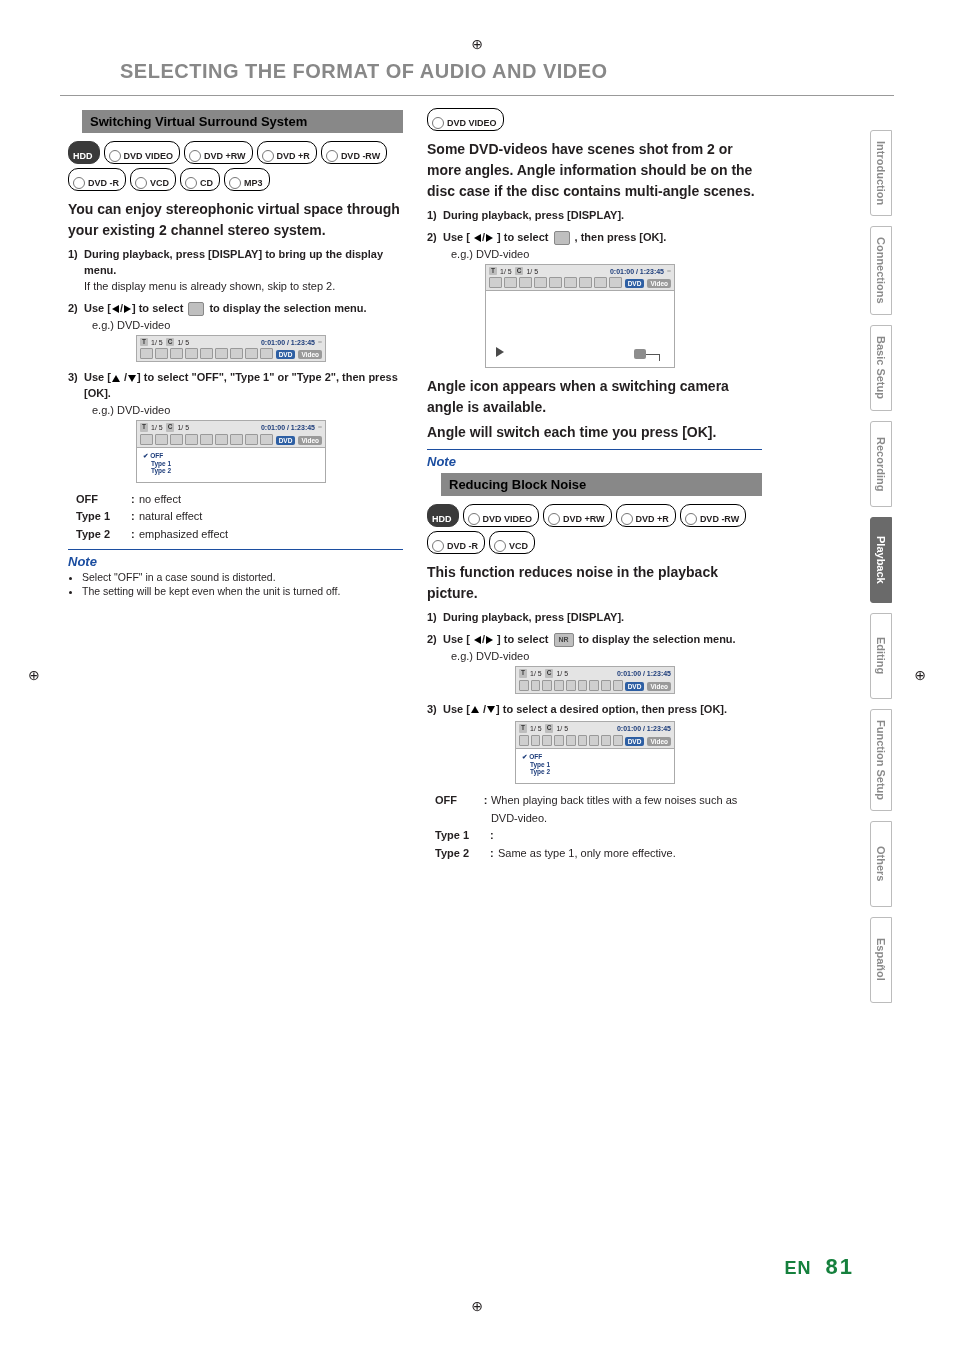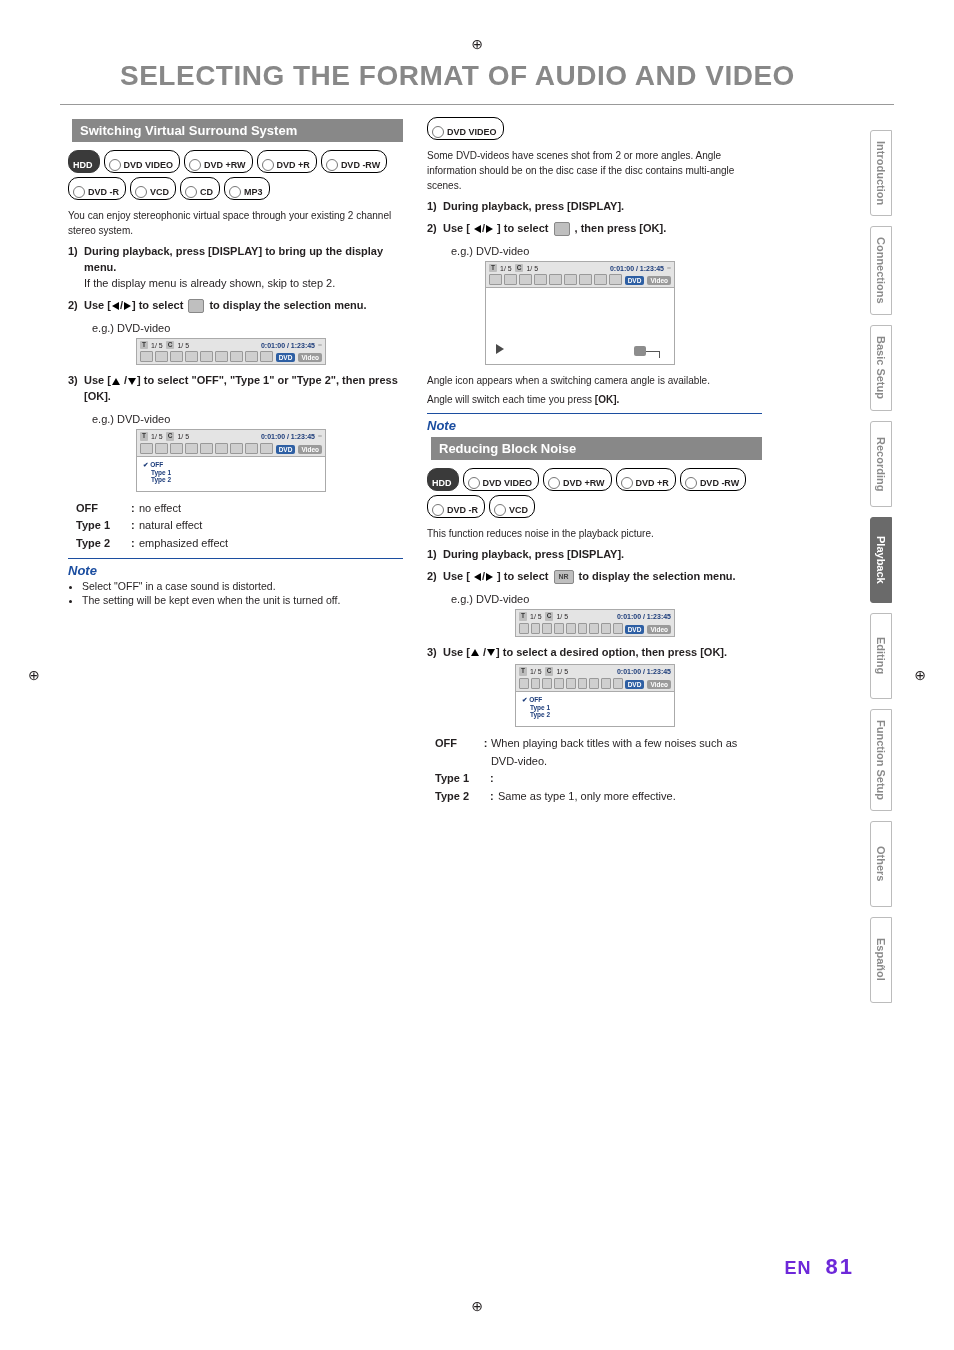--- a/index.html
+++ b/index.html
@@ -1,33 +1,33 @@
 <!DOCTYPE html>
 <html><head>
 <meta charset="utf-8">
 <style>
   html,body{margin:0;padding:0;background:#fff;font-family:Helvetica,Arial,sans-serif;color:#231f20;}
   .page{width:954px;height:1350px;position:relative;box-sizing:border-box;padding:60px 60px 40px 60px;}
   .crop-h{position:absolute;left:50%;top:36px;transform:translate(-50%,0);font-size:14px;}
   .crop-h2{position:absolute;left:50%;bottom:36px;transform:translate(-50%,0);font-size:14px;}
   .crop-l{position:absolute;left:28px;top:50%;transform:translate(0,-50%);font-size:14px;}
   .crop-r{position:absolute;right:28px;top:50%;transform:translate(0,-50%);font-size:14px;}
-  h1.title{font-family:"Trebuchet MS",Helvetica,Arial,sans-serif;color:#888;font-size:28px;font-weight:700;letter-spacing:.5px;margin:0 0 12px 60px;}
+  h1.title{font-family:"Trebuchet MS",Helvetica,Arial,sans-serif;color:#888;font-size:20px;font-weight:700;letter-spacing:.5px;margin:0 0 12px 60px;}
   .rule{height:1px;background:#999;margin:0 0 10px 0;}
   .cols{display:flex;gap:24px;margin-left:8px;}
   .col{width:335px;}
-  .sect{background:#888;color:#ffffff;font-weight:700;font-size:13px;padding:4px 8px;margin:4px 0 8px 4px;}
+  .sect{background:#888;color:#000000;font-weight:700;font-size:13px;padding:4px 8px;margin:4px 0 8px 14px;}
   .badges{display:flex;flex-wrap:wrap;gap:4px;margin:2px 0 8px 0;}
   .badge{display:inline-flex;align-items:center;border:1px solid #000;border-radius:10px;padding:8px 6px 1px 4px;font-size:9px;font-weight:700;background:#fff;}
   .badge.dark{background:#3a3a3a;color:#fff;border-color:#3a3a3a;}
   .badge .disc{width:10px;height:10px;border:1px solid #777;border-radius:50%;margin-right:3px;display:inline-block;}
-  .body{font-size:10px;line-height:1.5;margin:4px 0;}
+  .body{font-size:14px;line-height:1.5;margin:4px 0;font-weight:bold;}
   .step{display:flex;font-size:11px;line-height:1.45;margin:6px 0 2px 0;}
   .step .n{font-weight:700;min-width:16px;}
-  .eg{font-size:11px;margin:8px 0 4px 24px;}
+  .eg{font-size:11px;margin:2px 0 4px 24px;}
   .osd{width:190px;margin:4px 0 8px 68px;}
   .osd.small{width:160px;}
   .osd .bar{background:#e4e4e4;border:1px solid #aaa;padding:2px 3px;}
   .osd-row{display:flex;align-items:center;gap:3px;font-size:7px;line-height:1;}
   .chip{background:#bdbdbd;color:#333;border-radius:2px;padding:1px 3px;font-size:6.5px;font-weight:700;}
   .chip.sq{border-radius:1px;padding:1px 2px;}
   .chip.blue{background:#2e5fa3;color:#fff;}
   .chip.grey{background:#9a9a9a;color:#fff;}
   .time{margin-left:auto;font-weight:700;color:#1c3c7a;font-size:7px;}
   .osd-icons{display:flex;gap:2px;margin-top:2px;}
@@ -49,21 +49,21 @@
   .key{display:inline-block;vertical-align:middle;margin:0 1px;}
   .key.left{width:0;height:0;border-top:4px solid transparent;border-bottom:4px solid transparent;border-right:7px solid #000;}
   .key.right{width:0;height:0;border-top:4px solid transparent;border-bottom:4px solid transparent;border-left:7px solid #000;}
   .key.up{width:0;height:0;border-left:4px solid transparent;border-right:4px solid transparent;border-bottom:7px solid #000;}
   .key.down{width:0;height:0;border-left:4px solid transparent;border-right:4px solid transparent;border-top:7px solid #000;}
   .iconbox{display:inline-block;width:14px;height:12px;background:#bfbfbf;border:1px solid #888;border-radius:2px;vertical-align:middle;margin:0 2px;font-size:7px;text-align:center;line-height:12px;color:#444;font-weight:700;}
   .iconbox.wide{width:18px;}
   .tabs{position:absolute;right:62px;top:130px;display:flex;flex-direction:column;gap:10px;}
   .tab{writing-mode:vertical-rl;font-size:11px;font-weight:700;color:#8a8a8a;border:1px solid #bcbcbc;border-radius:3px 0 0 3px;padding:10px 4px;background:#fff;min-height:64px;text-align:center;}
   .tab.active{background:#6a6a6a;color:#fff;border-color:#6a6a6a;}
-  .pgn{position:absolute;right:100px;bottom:70px;font-size:22px;font-weight:700;color:#6d28d9;letter-spacing:2px;}
+  .pgn{position:absolute;right:100px;bottom:70px;font-size:22px;font-weight:700;color:#15803d;letter-spacing:2px;}
   .pgn .en{font-size:18px;margin-right:14px;letter-spacing:1px;}
   .mediarow{display:flex;align-items:center;gap:3px;margin-top:2px;}
 </style>
 </head>
 <body>
 <div class="page">
 
 <span class="crop-h">⊕</span>
 <span class="crop-h2">⊕</span>
 <span class="crop-l">⊕</span>

